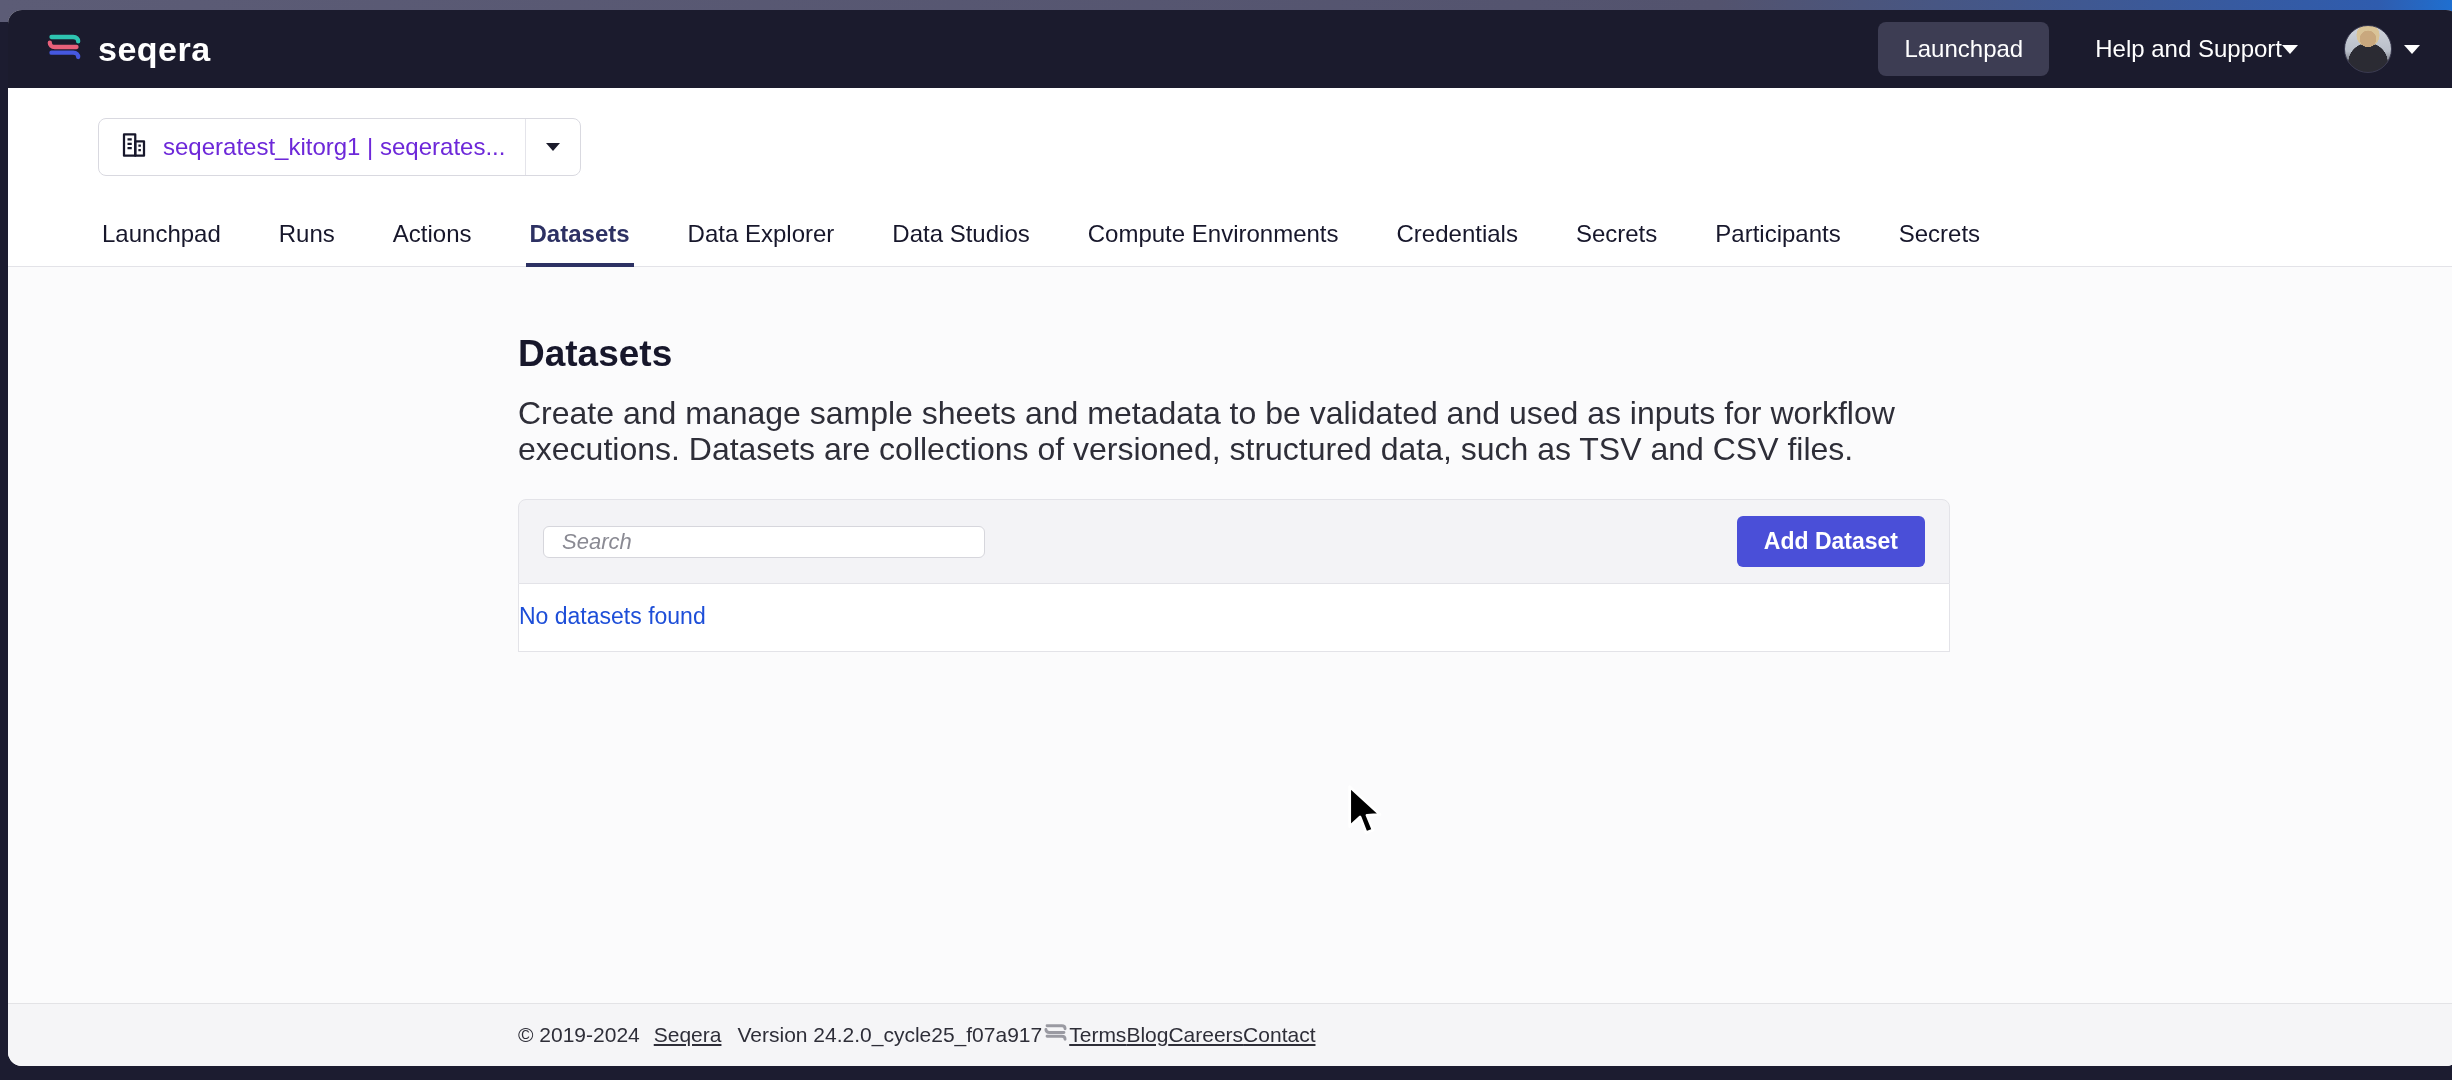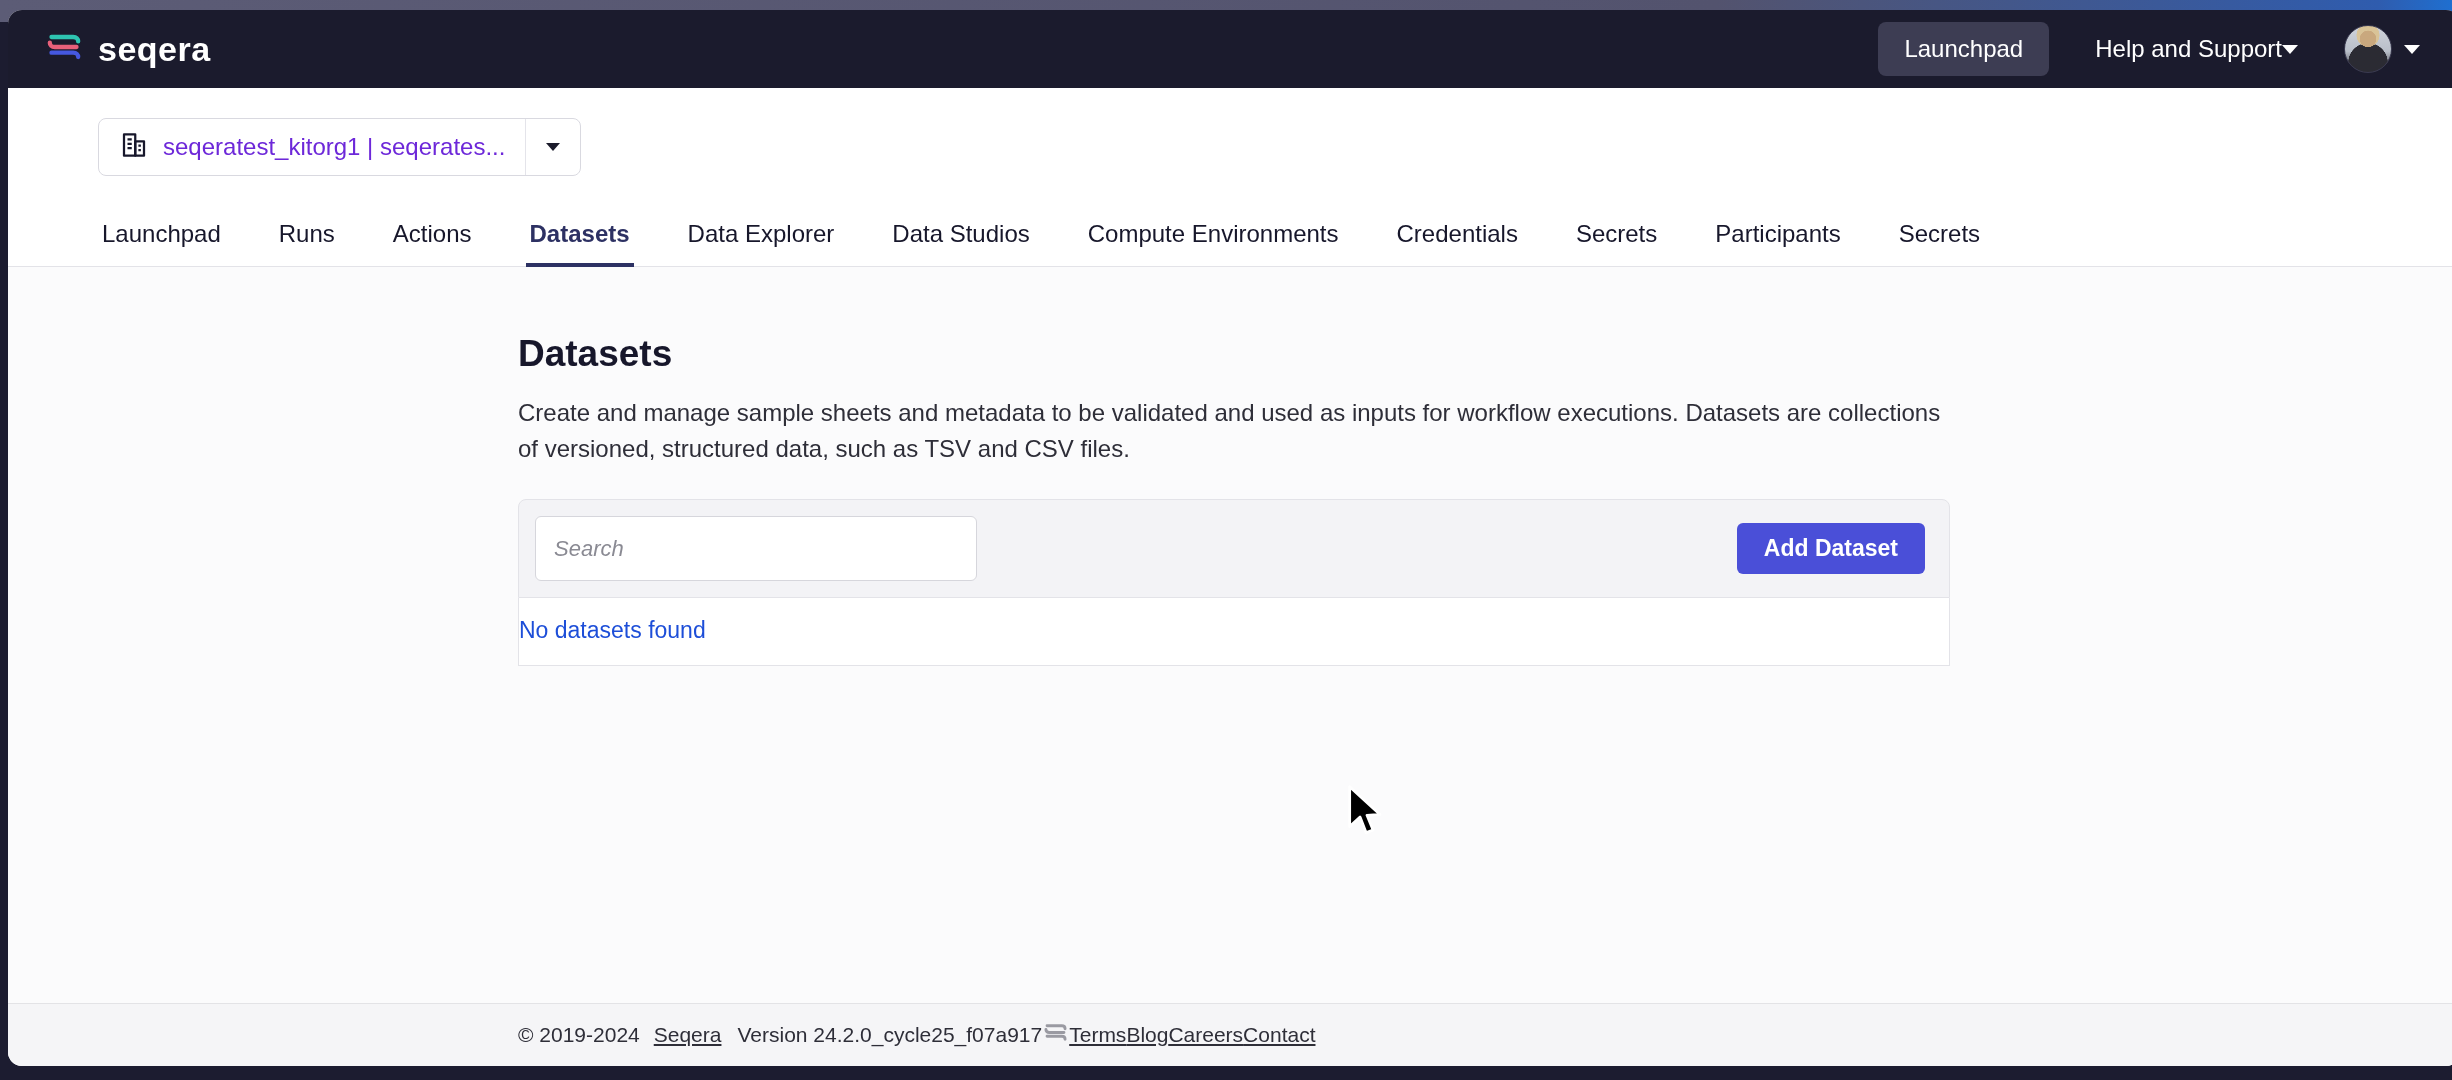--- a/index.html
+++ b/index.html
@@ -82,36 +82,37 @@
   .tab.active { color: #2d3163; font-weight: 700; }
   .tab.active::after {
     content: ""; position: absolute; left: 0; right: 0; bottom: -1px;
     height: 4px; background: #2d3163;
   }
 
   
   .main { flex: 1 1 auto; background: #fbfbfc; position: relative; }
   .content { width: 1432px; margin: 0 auto; padding-top: 66px; }
   .page-title { font-size: 37px; font-weight: 700; color: #17172b; }
-  .page-desc { margin-top: 20px; font-size: 24px; line-height: 36px; color: #2e2e38; }
+  .page-desc { margin-top: 20px; font-size: 32px; line-height: 36px; color: #2e2e38; }
 
   .card { margin-top: 32px; }
   .card-toolbar {
     display: flex; align-items: center; justify-content: space-between;
     background: #f3f3f6;
     border: 1px solid #e3e3e8;
     border-radius: 8px 8px 0 0;
     padding: 16px 24px 16px 16px;
   }
   .search-input {
-    width: 442px; height: 65px;
+    width: 442px; height: 32px;
     font-size: 22px; font-family: inherit; color: #17172b;
     padding: 0 18px;
     border: 1px solid #d6d6dc; border-radius: 6px; background: #fff;
     outline: none;
+    margin-left: 8px;
   }
   .search-input::placeholder { color: #8a8a93; font-style: italic; }
   .add-dataset-btn {
     background: #4a4fd8; color: #fff; border: none; cursor: pointer;
     font-family: inherit; font-size: 23px; font-weight: 600;
     padding: 12px 27px; border-radius: 6px;
   }
   .empty-row {
     background: #ffffff;
     border: 1px solid #e3e3e8; border-top: none;

